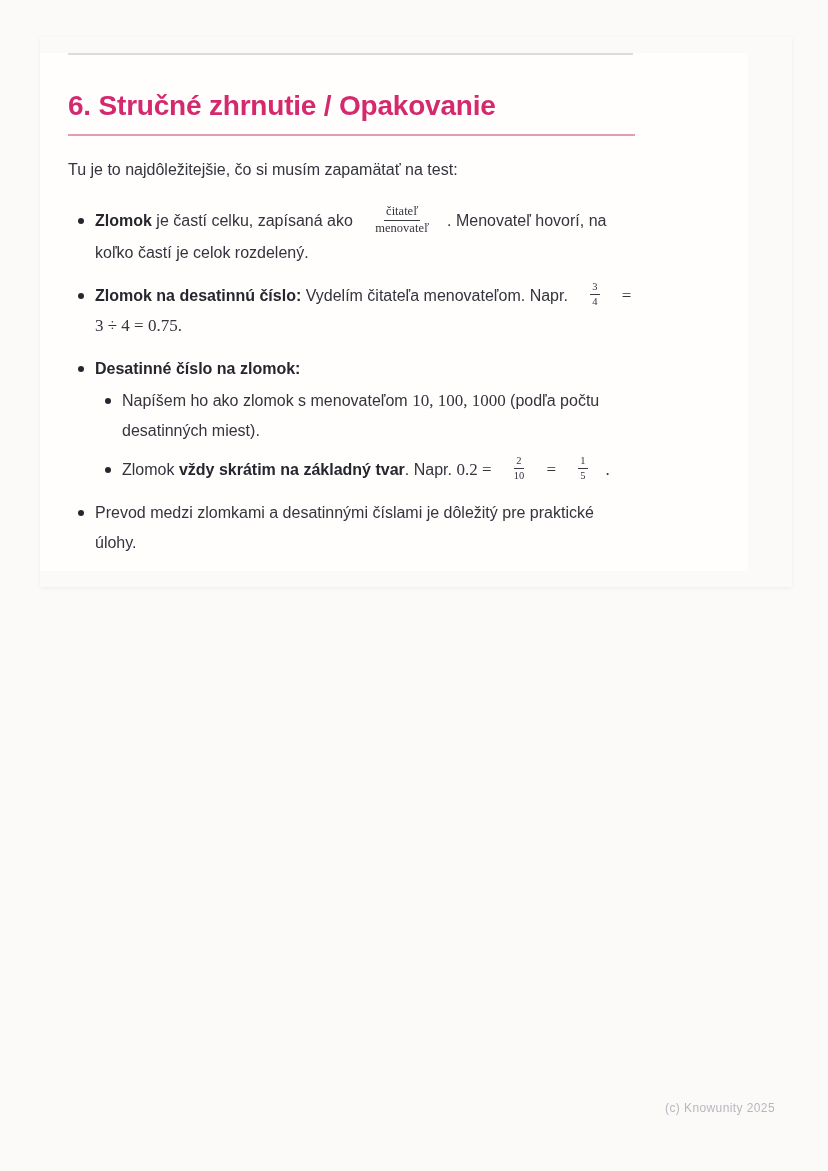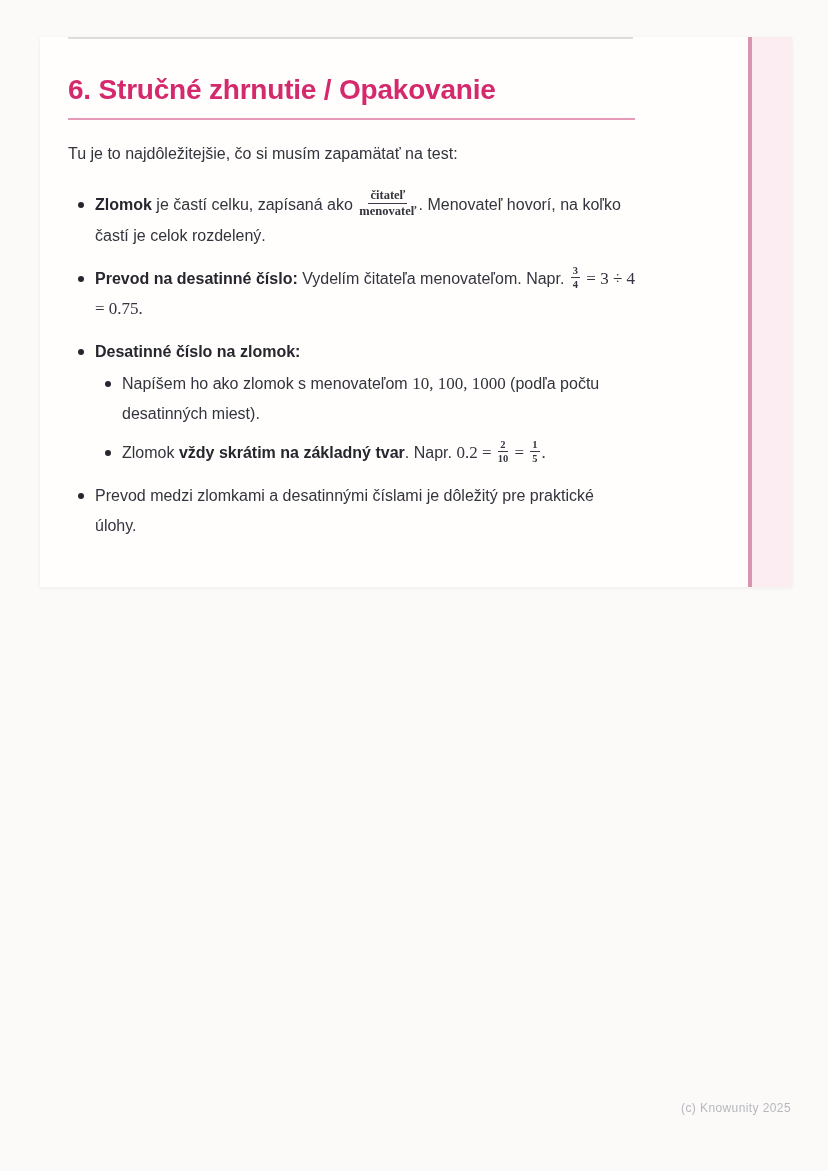--- a/index.html
+++ b/index.html
@@ -17,21 +17,21 @@
   html,body{margin:0;padding:0;}
   body{
     width:828px;height:1171px;position:relative;
     background:var(--page-bg);
     font-family:"Liberation Sans","DejaVu Sans",sans-serif;
     color:var(--text);
     overflow:hidden;
   }
   .card{
     position:absolute;left:40px;top:37px;width:752px;height:550px;
-    display:flex;box-shadow:0 1px 4px rgba(0,0,0,0.06);
+    display:flex;box-shadow:0 1px 4px rgba(0,0,0,0.06);align-items:center;
   }
   .card-main{
     width:708px;background:var(--card-bg);position:relative;
     padding:36px 113px 0 28px;overflow:hidden;
   }
   .top-rule{
     position:absolute;top:0;left:28px;width:565px;height:2px;
     background:var(--rule);
   }
   .stripe-line{width:4px;background:var(--stripe-line);}
@@ -59,30 +59,29 @@
   ul.sub{margin-top:2px;}
   ul.sub li{margin-bottom:9px;}
   strong{font-weight:700;color:#26262e;}
   .math{
     font-family:"Liberation Serif","DejaVu Serif",serif;
     font-size:17px;
   }
   .frac{
     display:inline-flex;flex-direction:column;align-items:center;
     font-family:"Liberation Serif","DejaVu Serif",serif;
-    line-height:1.1;vertical-align:middle;margin:0 2px;
+    line-height:1.1;vertical-align:middle;margin:0 18px;
     transform:translateY(-2px);
-    font-weight:bold;
   }
   .frac .num{border-bottom:1px solid #3a3a42;padding:0 2px 1px 2px;}
   .frac .den{padding-top:1px;}
   .f-lg{font-size:12.5px;}
   .f-sm{font-size:10.5px;}
   .footer{
-    position:absolute;right:37px;top:1101px;
+    position:absolute;right:53px;top:1101px;
     font-size:12px;letter-spacing:0.4px;color:var(--footer-text);
   }
 </style>
 </head>
 <body>
 
 <div class="card">
   <div class="card-main">
     <div class="top-rule"></div>
 
@@ -94,21 +93,21 @@
 
       <li>
         <strong>Zlomok</strong><span> je častí celku, zapísaná ako </span><span class="frac f-lg">
             <span class="num">čitateľ</span>
             <span class="den">menovateľ</span>
           </span><span>. Menovateľ hovorí, na koľko častí je celok rozdelený.</span>
       </li>
 
 
       <li>
-        <strong>Prevod na desatinné číslo:</strong><span> Vydelím čitateľa menovateľom. Napr. </span><span class="frac f-sm">
+        <strong>Zlomok na desatinnú číslo:</strong><span> Vydelím čitateľa menovateľom. Napr. </span><span class="frac f-sm">
             <span class="num">3</span>
             <span class="den">4</span>
           </span><span class="math"> = 3 ÷ 4 = 0.75.</span>
       </li>
 
       <li>
         <strong>Desatinné číslo na zlomok:</strong>
         <ul class="sub">
           <li>
             <span>Napíšem ho ako zlomok s menovateľom </span><span class="math">10, 100, 1000</span><span> (podľa počtu desatinných miest).</span>

